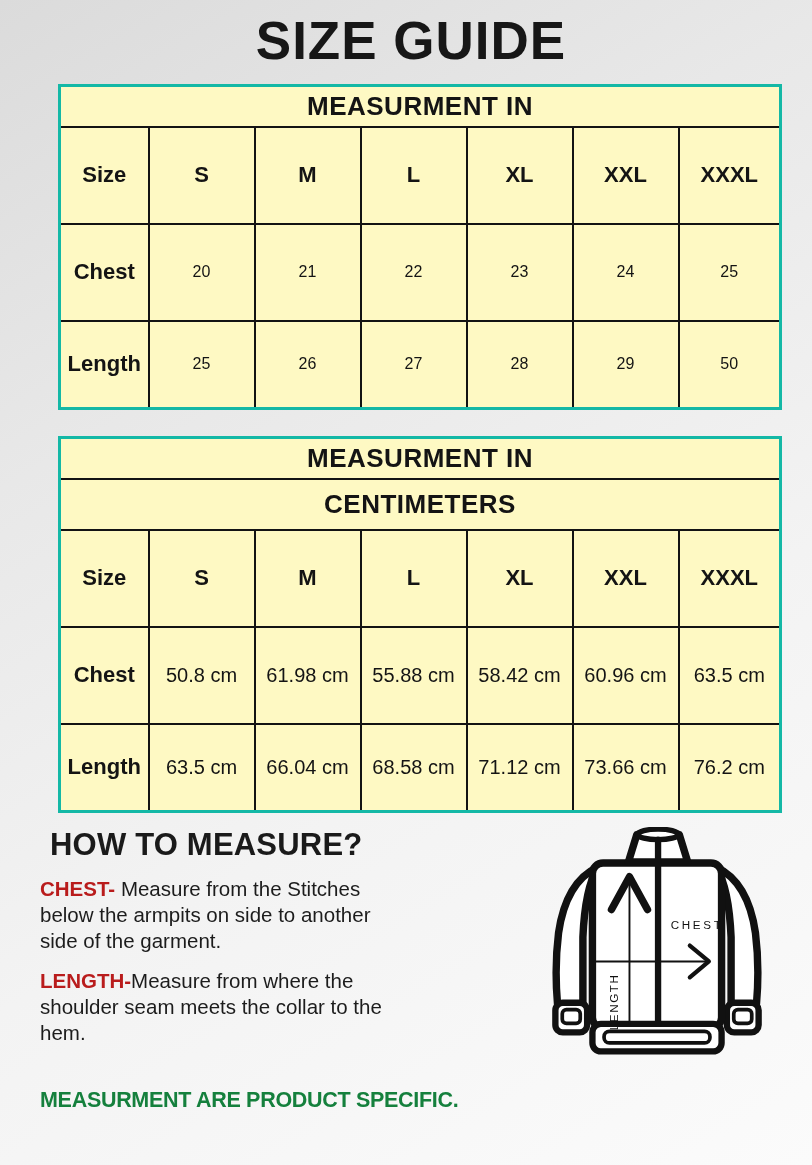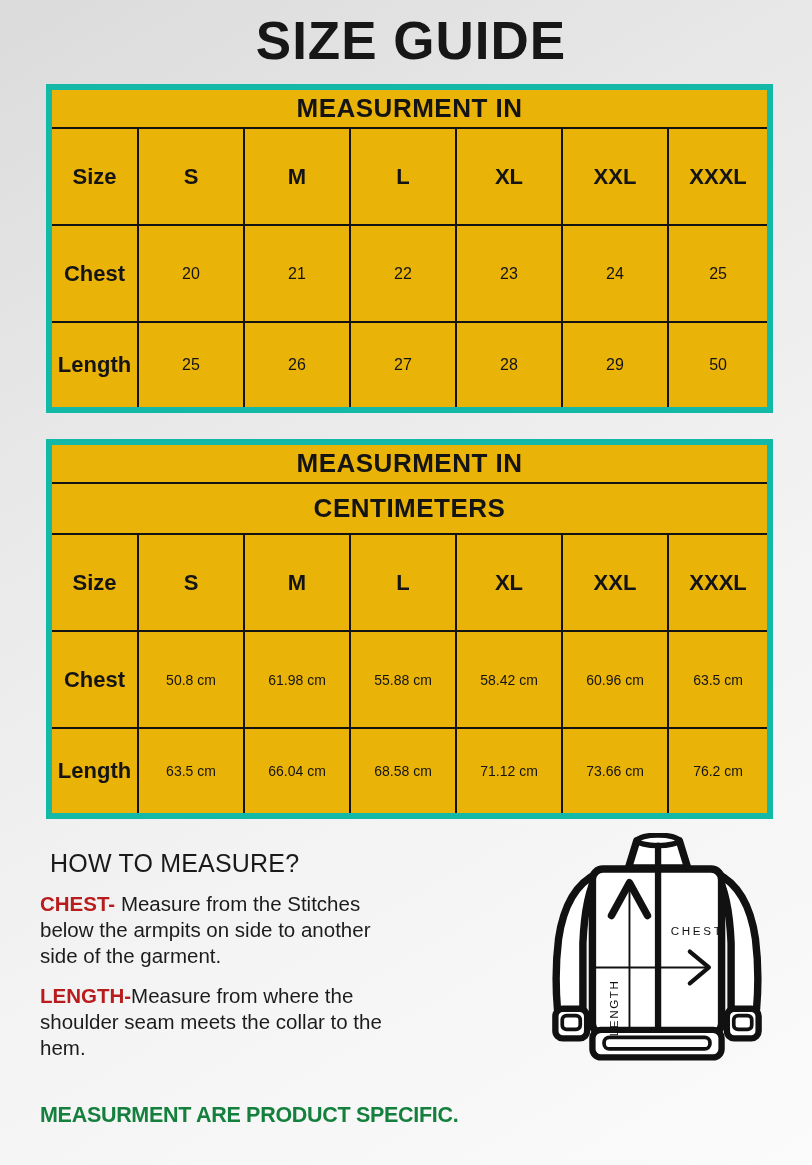--- a/index.html
+++ b/index.html
@@ -9,41 +9,41 @@
     background:linear-gradient(150deg,#dbdbdb 0%,#e8e8e8 30%,#f3f3f3 62%,#fbfbfb 100%);
     font-family:"Liberation Sans","DejaVu Sans",sans-serif;
     color:#141414;
   }
   .page-title {
     margin:10px 0 13px 0; text-align:center;
     font-size:53px; font-weight:600; letter-spacing:1px; color:#171717;padding-left:10px;
   }
   table.size-table {
     border-collapse:collapse; table-layout:fixed;
-    width:721px; margin-left:46px; background:#eab308;
-    border:6px solid #14b8a6;
+    width:721px; margin-left:58px; background:#fef9c3;
+    border:3px solid #14b8a6;
   }
   table.size-table.cm { margin-top:26px; }
   table.size-table td {
     border:2.5px solid #131313; text-align:center; vertical-align:middle;
     padding:0; overflow:hidden; white-space:nowrap;
   }
   .hdr-cell { font-size:26px; font-weight:600; letter-spacing:.5px; }
   tr.r-h1 td { height:41px; }
   tr.r-h2 td { height:51px; }
   tr.r-size td { height:97px; font-size:22px; font-weight:700; }
   tr.r-chest td, tr.r-len td { font-size:16px; font-weight:500; }
   tr.r-chest td { height:97px; }
   tr.r-len td { height:88px; }
-  table.cm tr.r-chest td, table.cm tr.r-len td { font-size:14px; }
+  table.cm tr.r-chest td, table.cm tr.r-len td { font-size:20px; }
   td.row-label { font-size:22px !important; font-weight:700 !important; }
   .howto { display:flex; margin:12px 0 0 40px; }
   .howto-left { width:462px; flex:none; }
   .howto-heading {
-    margin:18px 0 2px 10px; font-size:25px; font-weight:400; letter-spacing:.2px; color:#1a1a1a;
+    margin:2px 0 2px 10px; font-size:31px; font-weight:700; letter-spacing:.2px; color:#1a1a1a;
   }
   p.measure-note {
     width:372px; margin:13px 0; font-size:20.5px; line-height:1.28; color:#1c1c1c;
   }
   p.measure-note strong { font-weight:700; color:#b91c1c;margin-top:36px; }
   p.footnote {
     margin:42px 0 0 0; font-size:21.5px; font-weight:700; letter-spacing:-.3px; color:#15803d;
   }
   .howto-right { flex:1; display:flex; justify-content:center; align-items:flex-start; padding-top:2px; }
   .jacket-svg { display:block; }

